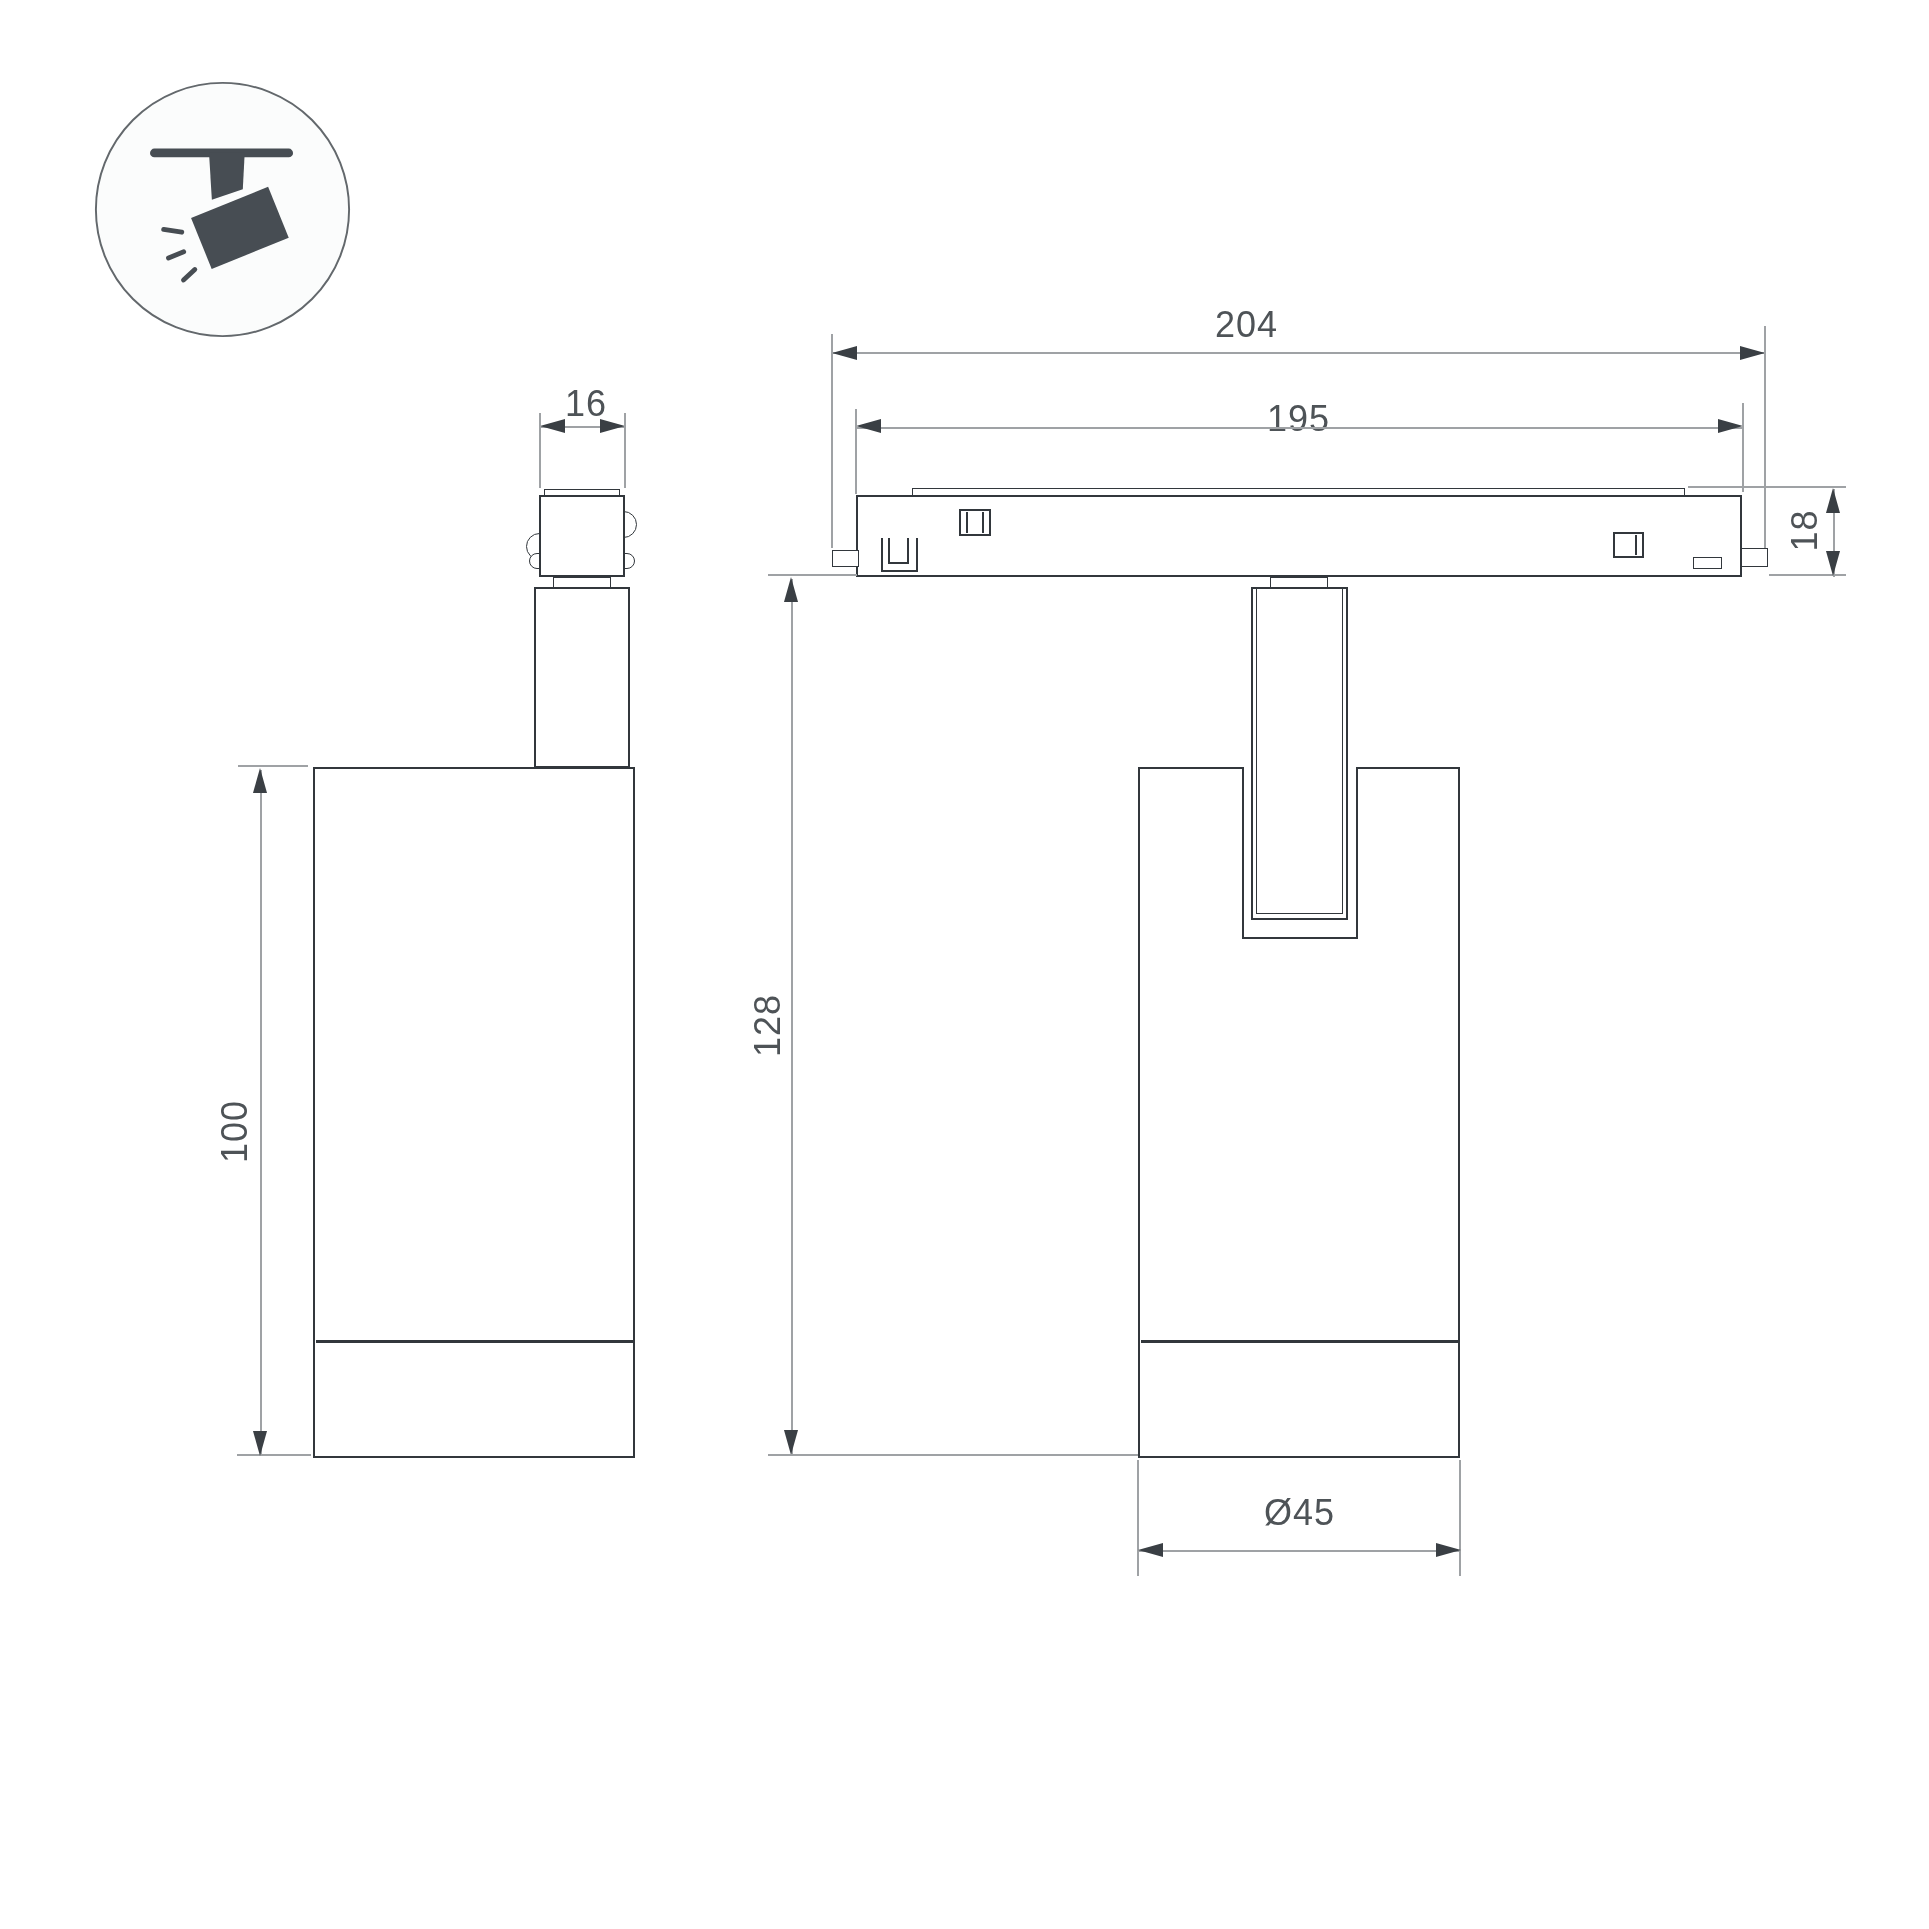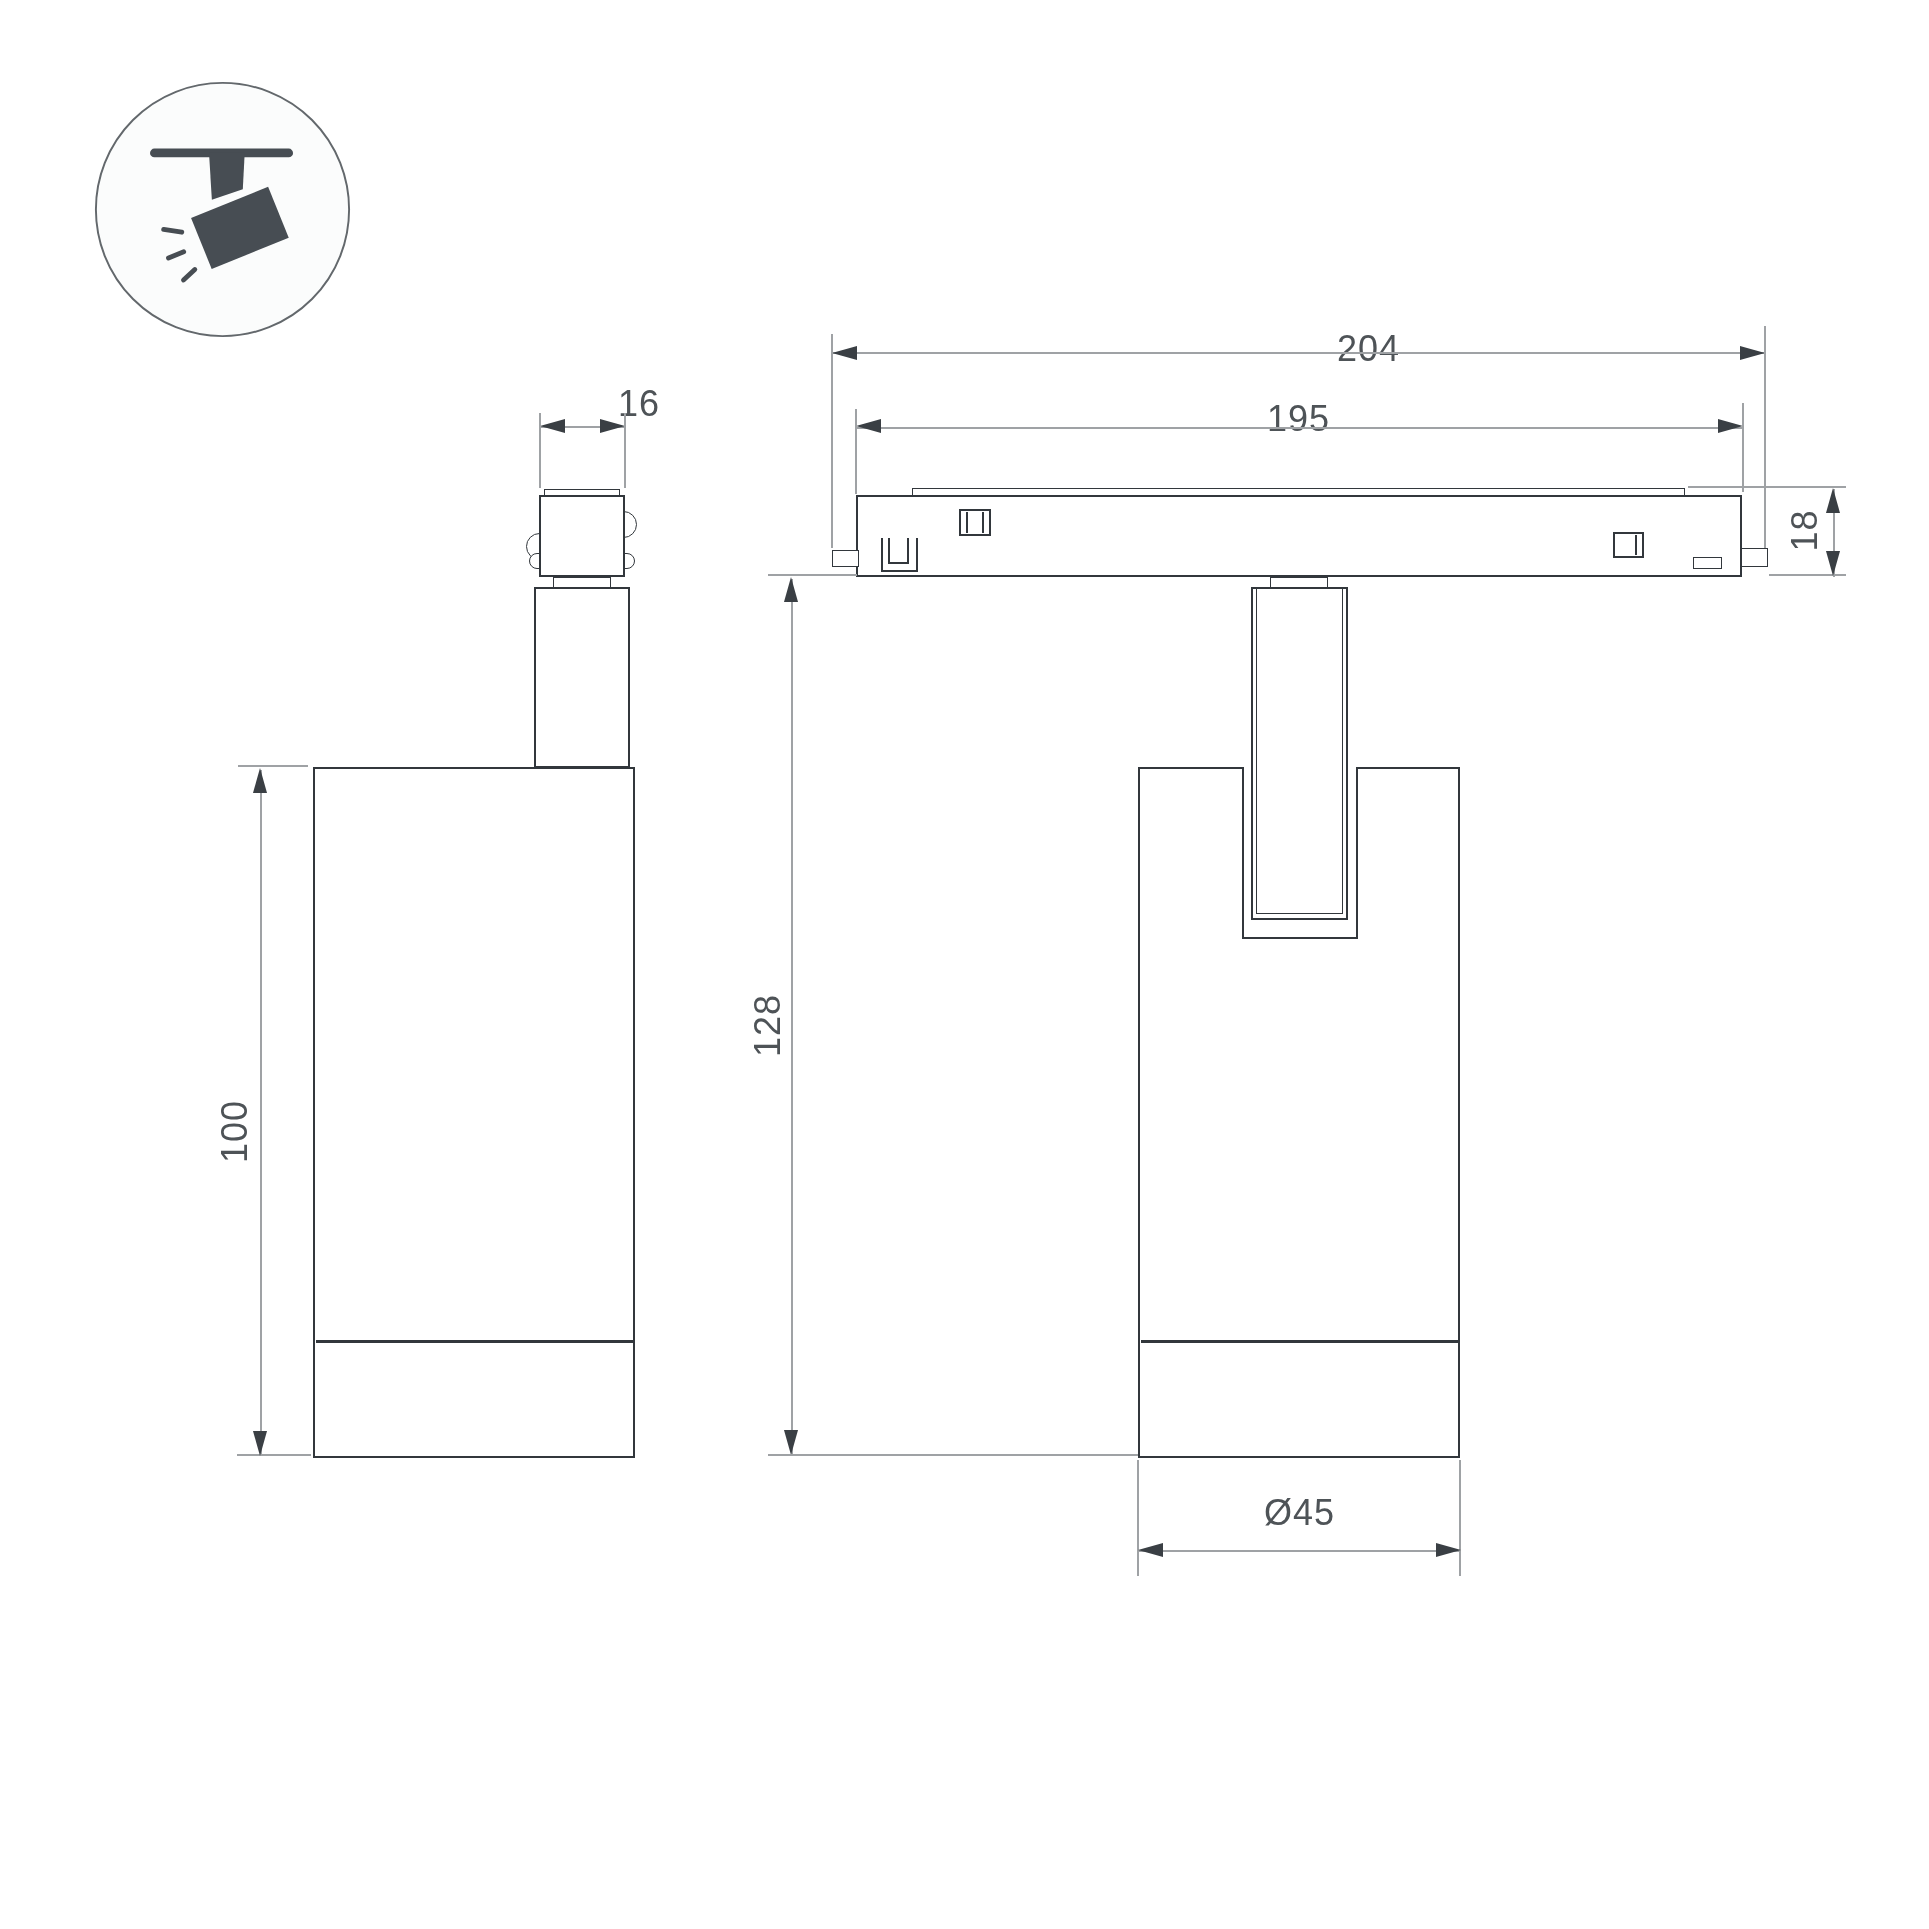--- a/index.html
+++ b/index.html
@@ -38,21 +38,21 @@
     <rect x="59" y="71" width="148" height="9" rx="4.5" fill="#474d53"></rect>
     <polygon points="120,75 157,75 155,113 123,124" fill="#474d53"></polygon>
     <rect x="109" y="124.5" width="86" height="57" fill="#474d53" transform="rotate(-22 152 153)"></rect>
     <rect x="70.5" y="153.5" width="24" height="5" rx="2.5" fill="#474d53" transform="rotate(9 82.5 156)"></rect>
     <rect x="75" y="178.5" width="22" height="5" rx="2.5" fill="#474d53" transform="rotate(-22 86 181)"></rect>
     <rect x="89" y="199" width="21" height="5" rx="2.5" fill="#474d53" transform="rotate(-43 99.5 201.5)"></rect>
   </svg>
 
   <div>
 
-    <div class="dimtext" style="left:544px;top:384px;width:116px;text-align:right;">16</div>
+    <div class="dimtext" style="left:528px;top:384px;width:116px;">16</div>
     <div class="hl" style="left:540px;top:426px;width:85px;"></div>
     <div class="arr left" style="left:540px;top:419px;"></div>
     <div class="arr right" style="left:600px;top:419px;"></div>
     <div class="vl" style="left:539px;top:413px;height:75px;"></div>
     <div class="vl" style="left:624px;top:413px;height:75px;"></div>
 
     <div class="earL" style="left:526px;top:533px;width:15.4px;height:27px;z-index:1;"></div>
     <div class="earL" style="left:529px;top:553px;width:11.6px;height:16.4px;border-radius:8.7px 0 0 8.7px;z-index:1;"></div>
     <div class="earR" style="left:622px;top:511px;width:15.4px;height:27px;z-index:1;"></div>
     <div class="earR" style="left:623px;top:553px;width:11.6px;height:16.4px;border-radius:0 8.7px 8.7px 0;z-index:1;"></div>
@@ -67,21 +67,21 @@
     <div class="hl" style="left:238px;top:765px;width:70px;"></div>
     <div class="hl" style="left:237px;top:1454px;width:74px;"></div>
     <div class="vl" style="left:260px;top:770px;height:684px;"></div>
     <div class="arr up" style="left:253px;top:768px;"></div>
     <div class="arr down" style="left:253px;top:1431px;"></div>
     <div class="dimtext vtext" style="left:167px;top:1112px;width:135px;">100</div>
   </div>
 
   <div>
 
-    <div class="dimtext" style="left:1272px;top:305px;width:193px;margin-top:24px;">204</div>
+    <div class="dimtext" style="left:1150px;top:305px;width:193px;">204</div>
     <div class="hl" style="left:832px;top:352px;width:933px;"></div>
     <div class="arr left" style="left:832px;top:346px;"></div>
     <div class="arr right" style="left:1740px;top:346px;"></div>
     <div class="vl" style="left:831px;top:334px;height:214px;"></div>
     <div class="vl" style="left:1764px;top:326px;height:222px;"></div>
 
     <div class="dimtext" style="left:1202px;top:399px;width:193px;">195</div>
     <div class="hl" style="left:856px;top:427px;width:886px;"></div>
     <div class="arr left" style="left:856px;top:419px;"></div>
     <div class="arr right" style="left:1718px;top:419px;"></div>

